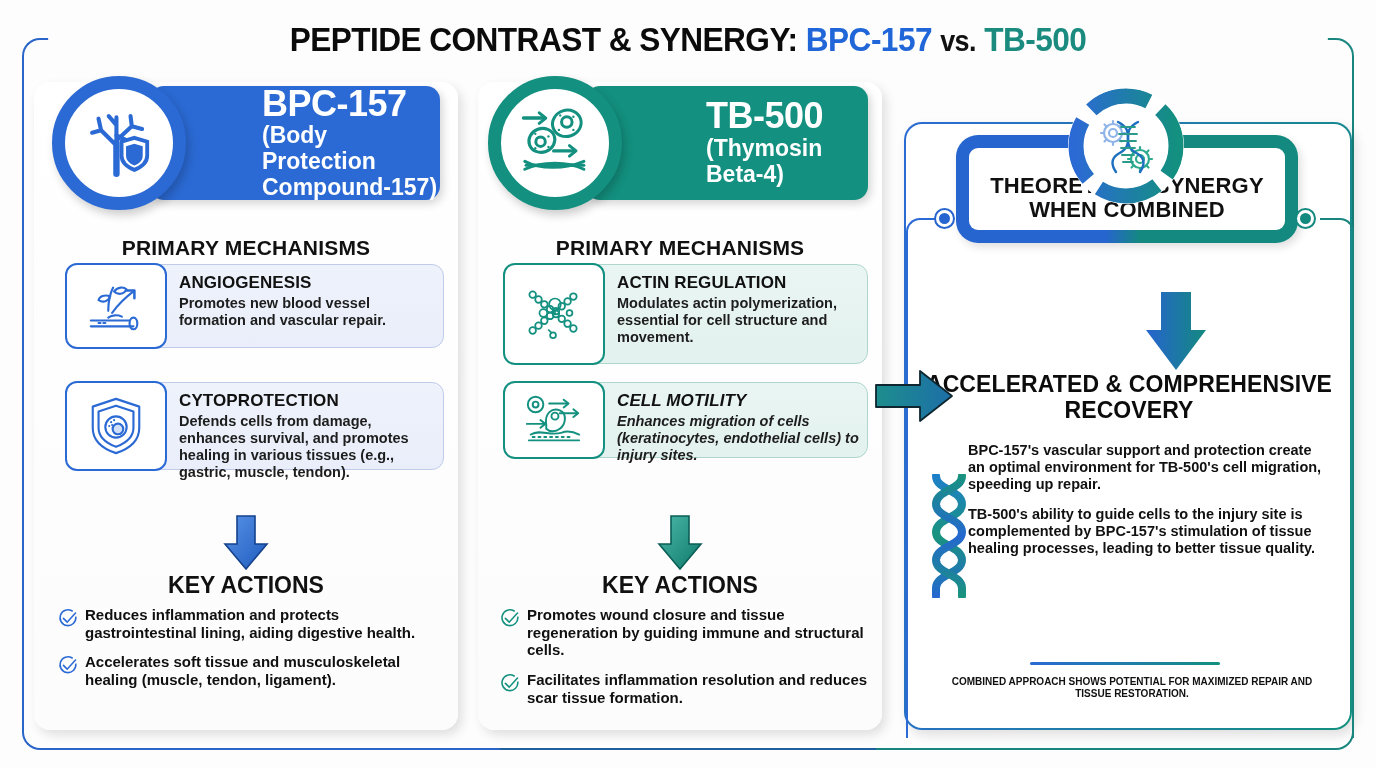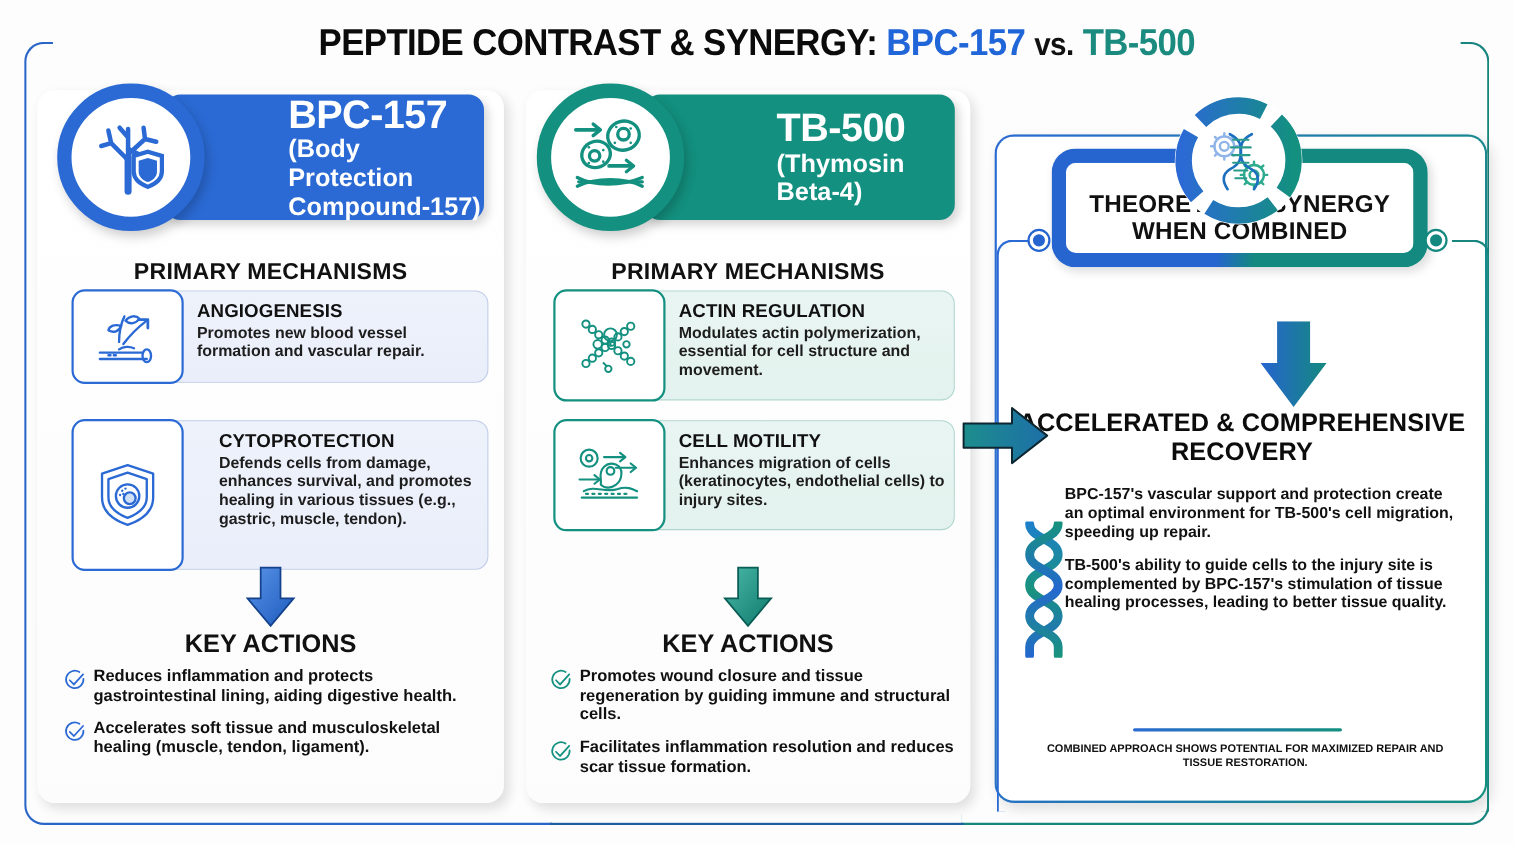--- a/index.html
+++ b/index.html
@@ -305,21 +305,21 @@
             <path d="M14 46.5 L22 46.5" stroke-dasharray="2 3"></path>
           </g>
         </svg>
       </div>
       <div class="mech-body">
         <div class="mech-title">ANGIOGENESIS</div>
         <div class="mech-desc">Promotes new blood vessel formation and vascular repair.</div>
       </div>
     </div>
 
-    <div class="mech" style="top:300px; height:136px;gap:20px;">
+    <div class="mech" style="top:300px; height:88px;">
       <div class="mech-icon">
         <svg width="62" height="62" viewBox="0 0 64 64">
           <g fill="none" stroke="#2b6ad4" stroke-width="2.2" stroke-linejoin="round">
             <path d="M32 4 L56 12 L56 34 C56 48 44 56 32 60 C20 56 8 48 8 34 L8 12 Z"></path>
             <path d="M32 11 L50 17 L50 34 C50 44 41 50 32 53.5 C23 50 14 44 14 34 L14 17 Z"></path>
             <circle cx="32" cy="33" r="11"></circle>
             <circle cx="34" cy="35" r="5.5" fill="#cfe0f7" stroke="#2b6ad4"></circle>
           </g>
           <g fill="#2b6ad4">
             <circle cx="27" cy="28" r="1.1"></circle>
@@ -440,21 +440,21 @@
               <circle cx="31" cy="52" r="3"></circle>
           </g>
         </svg>
       </div>
       <div class="mech-body">
         <div class="mech-title">ACTIN REGULATION</div>
         <div class="mech-desc">Modulates actin polymerization, essential for cell structure and movement.</div>
       </div>
     </div>
 
-    <div class="mech" style="top:300px; height:100px;">
+    <div class="mech" style="top:300px; height:76px;font-style:italic;">
       <div class="mech-icon">
         <svg width="62" height="58" viewBox="0 0 64 58">
           <g fill="none" stroke="#13907f" stroke-width="2" stroke-linecap="round" stroke-linejoin="round">
             <circle cx="13" cy="13" r="8"></circle>
               <circle cx="13" cy="13" r="3"></circle>
             <path d="M24 34 C22 22 30 16 38 19 C46 22 44 34 38 38 C34 41 28 42 24 38 Z"></path>
             <circle cx="33" cy="25" r="3.6"></circle>
             <path d="M27 12 L46 12"></path>
               <path d="M42 8 L47 12 L42 16"></path>
             <path d="M34 25 L54 25" stroke="none"></path>

